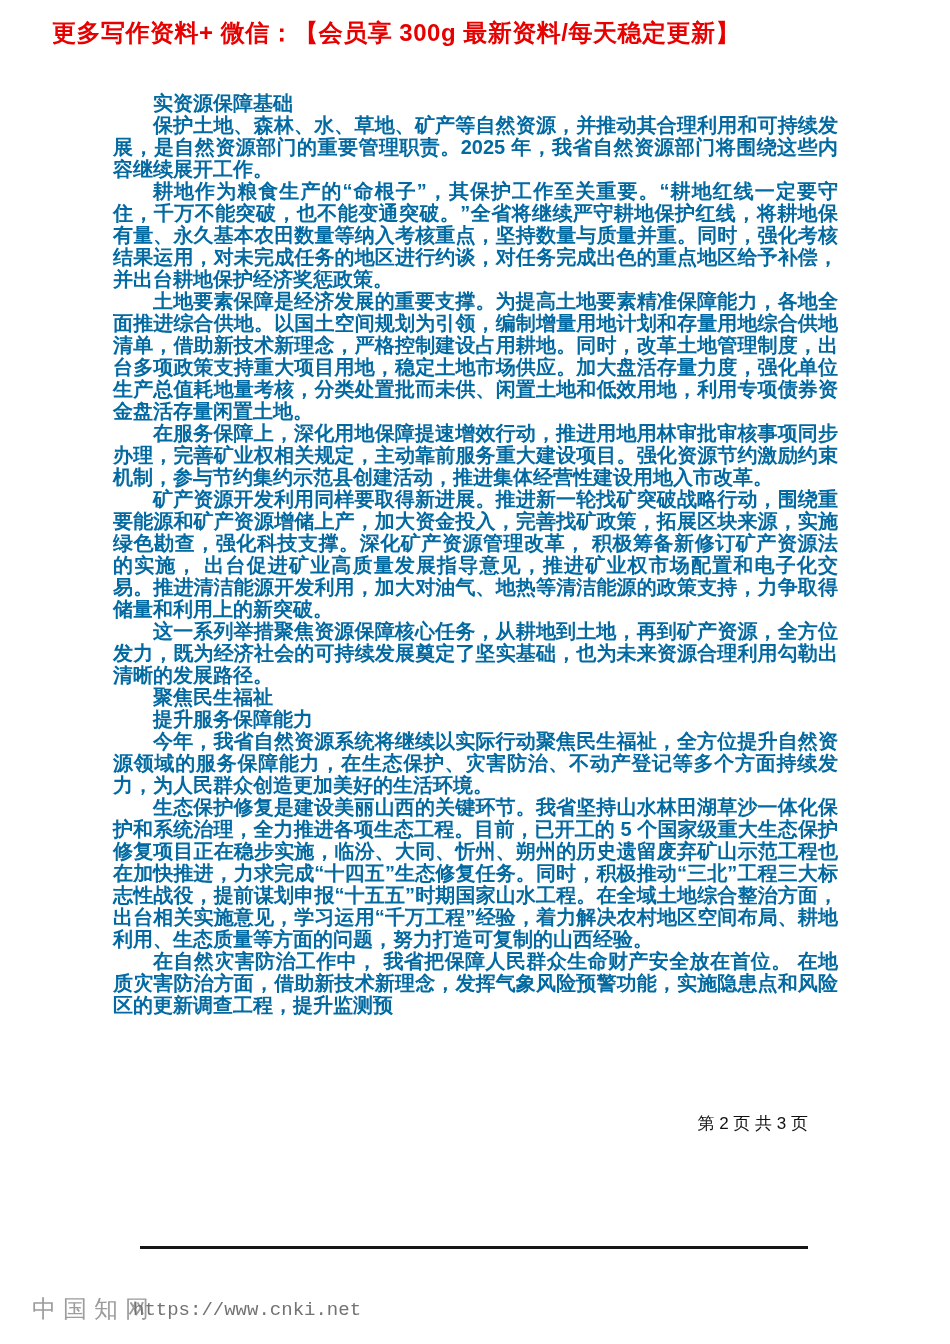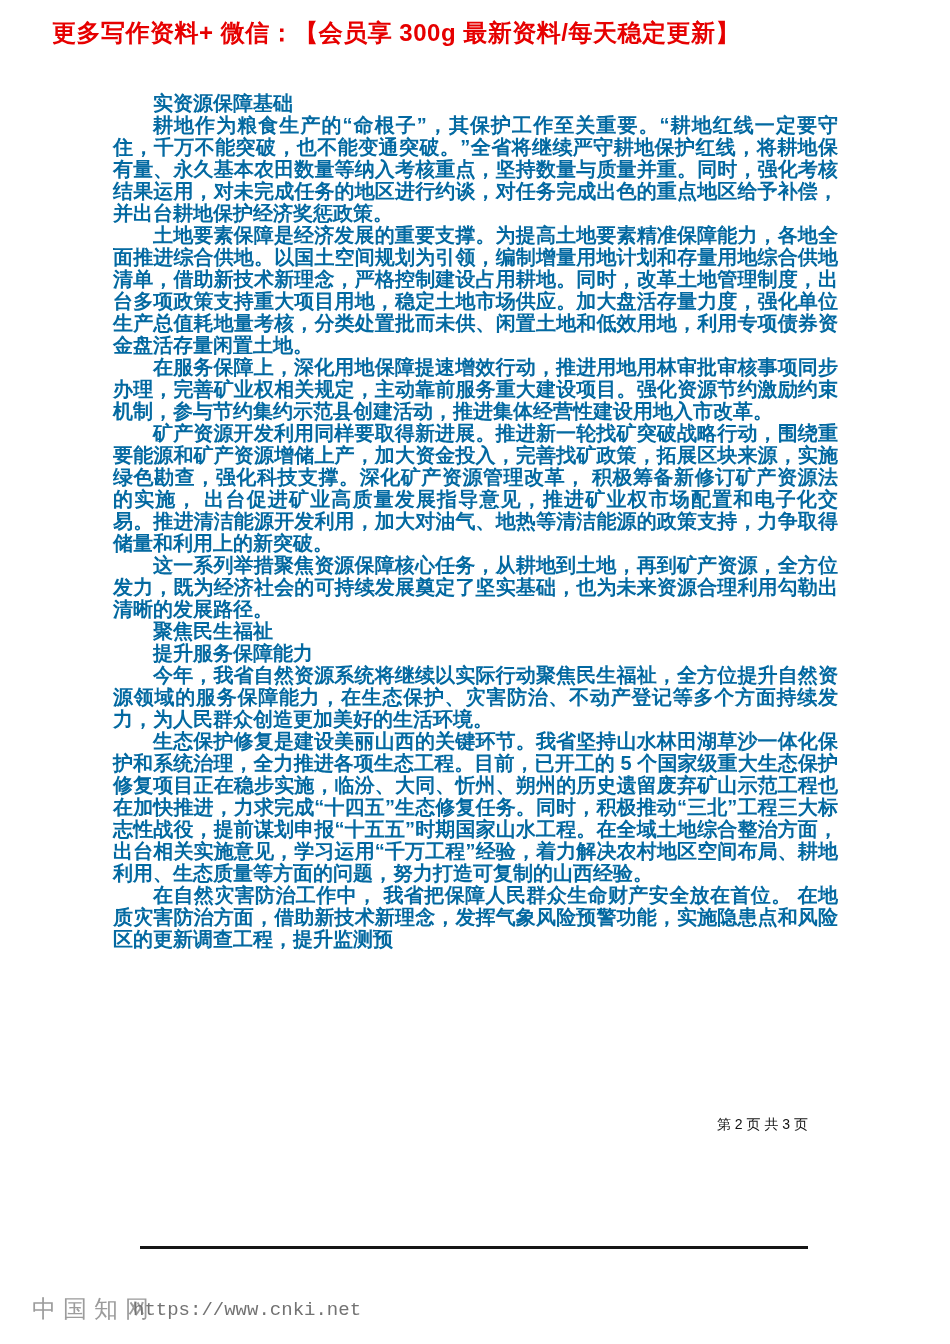--- a/index.html
+++ b/index.html
@@ -27,21 +27,21 @@
     font-weight:600;
     text-align:justify;
     text-justify:inter-ideograph;
   }
   .doc-body p{
     margin:0;padding:0;
     text-indent:2em;
   }
   .page-num{
     position:absolute;top:1110px;right:142px;
-    font-size:14px;line-height:20px;
+    font-size:17px;line-height:20px;
     font-weight:400;
     color:#111111;
     white-space:nowrap;
   }
   .divider{
     position:absolute;left:140px;top:1242px;
     width:668px;height:2.5px;
     background:#151515;
   }
   .brand{
@@ -63,20 +63,21 @@
 </style>
 </head>
 <body>
 
 <div class="page">
 
   <div class="promo" style="color: rgb(230, 0, 0);">更多写作资料+ 微信：【会员享 300g 最新资料/每天稳定更新】</div>
 
   <div class="doc-body" id="doc-body">
       <p>实资源保障基础</p>
+      <p>保护土地、森林、水、草地、矿产等自然资源，并推动其合理利用和可持续发展，是自然资源部门的重要管理职责。2025 年，我省自然资源部门将围绕这些内容继续展开工作。</p>
       <p>耕地作为粮食生产的“命根子”，其保护工作至关重要。“耕地红线一定要守住，千万不能突破，也不能变通突破。”全省将继续严守耕地保护红线，将耕地保有量、永久基本农田数量等纳入考核重点，坚持数量与质量并重。同时，强化考核结果运用，对未完成任务的地区进行约谈，对任务完成出色的重点地区给予补偿，并出台耕地保护经济奖惩政策。</p>
       <p>土地要素保障是经济发展的重要支撑。为提高土地要素精准保障能力，各地全面推进综合供地。以国土空间规划为引领，编制增量用地计划和存量用地综合供地清单，借助新技术新理念，严格控制建设占用耕地。同时，改革土地管理制度，出台多项政策支持重大项目用地，稳定土地市场供应。加大盘活存量力度，强化单位生产总值耗地量考核，分类处置批而未供、闲置土地和低效用地，利用专项债券资金盘活存量闲置土地。</p>
       <p>在服务保障上，深化用地保障提速增效行动，推进用地用林审批审核事项同步办理，完善矿业权相关规定，主动靠前服务重大建设项目。强化资源节约激励约束机制，参与节约集约示范县创建活动，推进集体经营性建设用地入市改革。</p>
       <p>矿产资源开发利用同样要取得新进展。推进新一轮找矿突破战略行动，围绕重要能源和矿产资源增储上产，加大资金投入，完善找矿政策，拓展区块来源，实施绿色勘查，强化科技支撑。深化矿产资源管理改革， 积极筹备新修订矿产资源法的实施， 出台促进矿业高质量发展指导意见，推进矿业权市场配置和电子化交易。推进清洁能源开发利用，加大对油气、地热等清洁能源的政策支持，力争取得储量和利用上的新突破。</p>
       <p>这一系列举措聚焦资源保障核心任务，从耕地到土地，再到矿产资源，全方位发力，既为经济社会的可持续发展奠定了坚实基础，也为未来资源合理利用勾勒出清晰的发展路径。</p>
       <p>聚焦民生福祉</p>
       <p>提升服务保障能力</p>
       <p>今年，我省自然资源系统将继续以实际行动聚焦民生福祉，全方位提升自然资源领域的服务保障能力，在生态保护、灾害防治、不动产登记等多个方面持续发力，为人民群众创造更加美好的生活环境。</p>
       <p>生态保护修复是建设美丽山西的关键环节。我省坚持山水林田湖草沙一体化保护和系统治理，全力推进各项生态工程。目前，已开工的 5 个国家级重大生态保护修复项目正在稳步实施，临汾、大同、忻州、朔州的历史遗留废弃矿山示范工程也在加快推进，力求完成“十四五”生态修复任务。同时，积极推动“三北”工程三大标志性战役，提前谋划申报“十五五”时期国家山水工程。在全域土地综合整治方面，出台相关实施意见，学习运用“千万工程”经验，着力解决农村地区空间布局、耕地利用、生态质量等方面的问题，努力打造可复制的山西经验。</p>
       <p>在自然灾害防治工作中， 我省把保障人民群众生命财产安全放在首位。 在地质灾害防治方面，借助新技术新理念，发挥气象风险预警功能，实施隐患点和风险区的更新调查工程，提升监测预</p>

